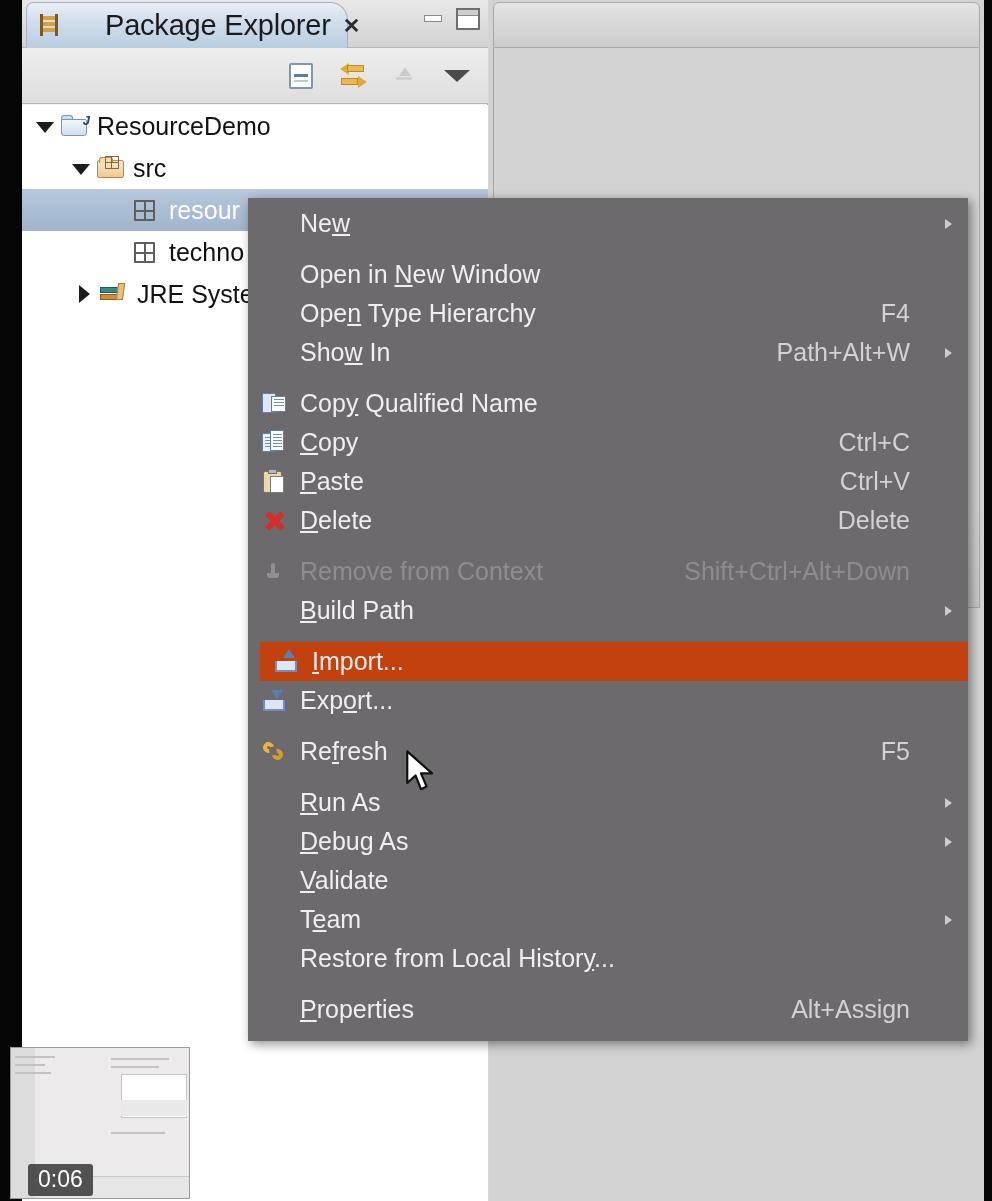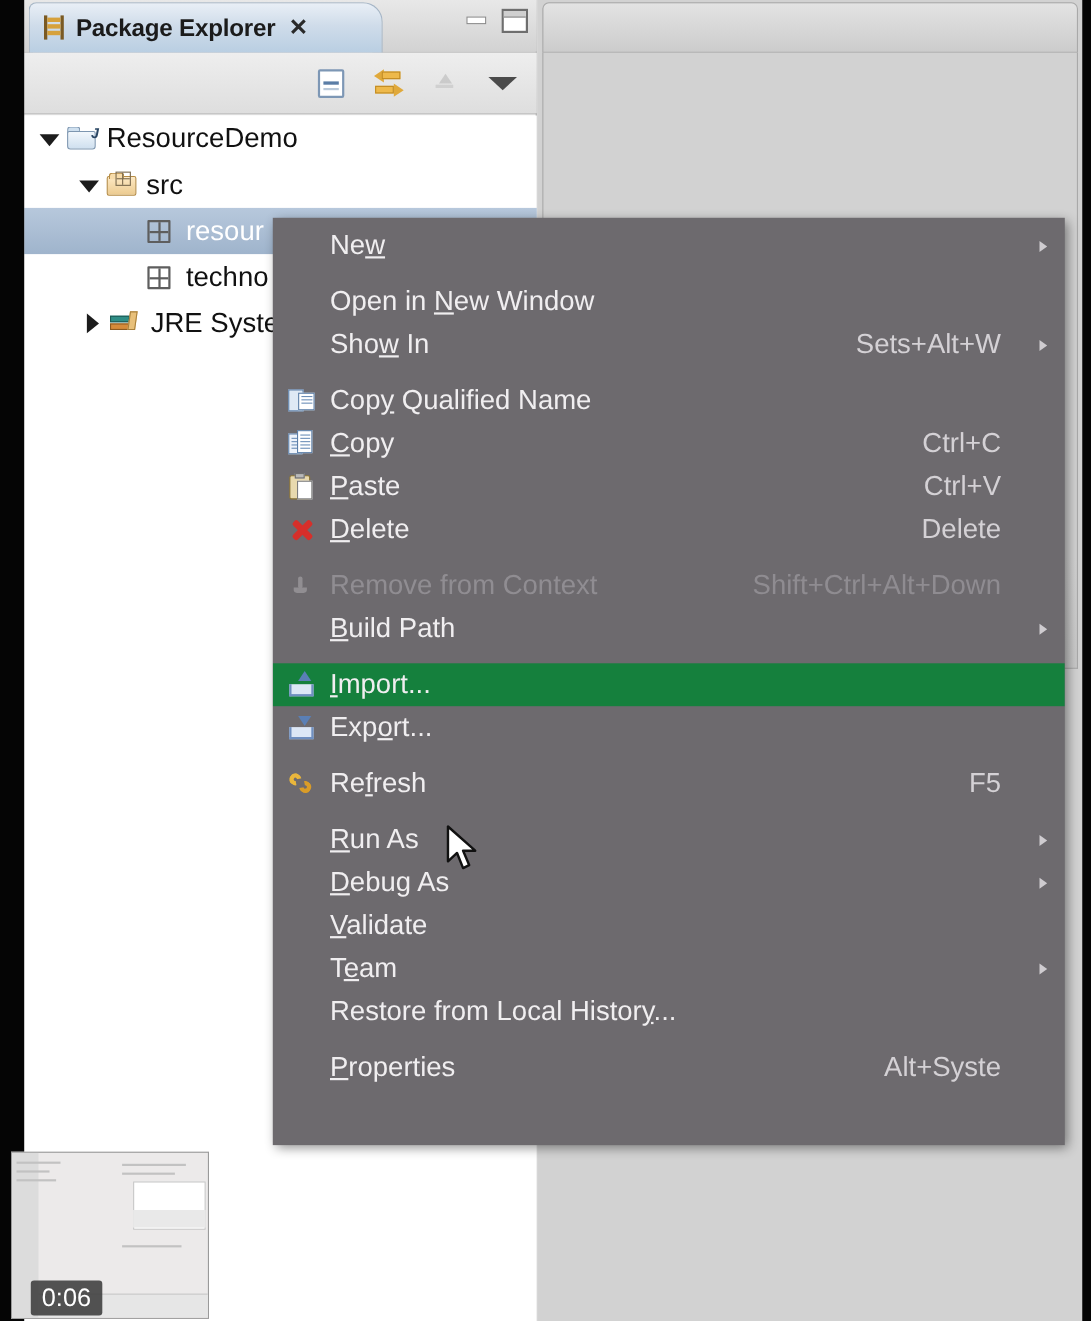--- a/index.html
+++ b/index.html
@@ -47,22 +47,23 @@
     display:flex; align-items:center; padding:0 10px 0 12px;
   }
   .tab-icon { width:20px; height:24px; margin-right:10px; position:relative; flex:0 0 auto;}
   .tab-icon .bar { position:absolute; left:4px; width:12px; background:#d6a13c; }
   .tab-icon .s1 { top:2px;  height:4px; }
   .tab-icon .s2 { top:8px;  height:4px; }
   .tab-icon .s3 { top:14px; height:4px; }
   .tab-icon .spine { position:absolute; left:1px; top:0; width:3px; height:22px; background:#7a5a24; }
   .tab-icon .spine2 { position:absolute; left:16px; top:0; width:3px; height:22px; background:#7a5a24; }
   .tab-title {
-    font-size:22px; font-weight:bold; color:#1b1b1b; letter-spacing:-0.2px;
+    font-size:29px; font-weight:normal; color:#1b1b1b; letter-spacing:-0.2px;
     white-space:nowrap;
+    margin-left:36px;
   }
   .tab-close {
     margin-left:12px; font-size:21px; font-weight:bold; color:#2a2a2a;
     line-height:1; cursor:pointer;
   }
   .view-minmax { position:absolute; right:8px; top:8px; display:flex; gap:12px; align-items:center;}
   .btn-min { width:22px; height:20px; position:relative; cursor:pointer; }
   .btn-min i { position:absolute; left:2px; top:6px; width:18px; height:7px;
     border:1px solid #8a8a8a; background:#fff; display:block;}
   .btn-max { width:24px; height:22px; border:2px solid #6e6e6e; background:#fff; position:relative; cursor:pointer;}
@@ -141,21 +142,21 @@
   #context-menu {
     position:absolute; left:226px; top:198px; width:720px; height:843px;
     background:#6d6a6e;
     box-shadow:3px 3px 10px rgba(0,0,0,.45);
     z-index:40;
     padding-top:6px;
     font-size:25px; color:#f0eef0;
     overflow:hidden;
   }
   .mi { position:relative; height:39px; display:flex; align-items:center; white-space:nowrap;}
-  .mi.hl { background:#15803d; }
+  .mi.hl { background:#c2410c;margin-left:12px; }
   .mi.disabled { color:#908d92; }
   .mi .mi-icon { position:absolute; left:14px; top:50%; transform:translateY(-50%); width:28px; height:26px;}
   .mi .mi-label { margin-left:52px; }
   .mi .mi-accel { position:absolute; right:58px; color:#d4d1d5; }
   .mi.disabled .mi-accel { color:#8f8c91; }
   .mi .mi-arrow { position:absolute; right:16px; top:50%; margin-top:-5px; width:0;height:0;
      border-top:5px solid transparent; border-bottom:5px solid transparent; border-left:7px solid #cfccd0;}
   .m-sep { height:12px; }
 
   
@@ -314,22 +315,26 @@
     <div id="context-menu">
         <div class="mi">
           <span class="mi-label">Ne<u>w</u></span>
           <span class="mi-arrow"></span>
         </div>
         <div class="m-sep"></div>
         <div class="mi">
           <span class="mi-label">Open in <u>N</u>ew Window</span>
         </div>
         <div class="mi">
+          <span class="mi-label">Ope<u>n</u> Type Hierarchy</span>
+          <span class="mi-accel">F4</span>
+        </div>
+        <div class="mi">
           <span class="mi-label">Sho<u>w</u> In</span>
-          <span class="mi-accel">Sets+Alt+W</span>
+          <span class="mi-accel">Path+Alt+W</span>
           <span class="mi-arrow"></span>
         </div>
         <div class="m-sep"></div>
         <div class="mi">
           <span class="mi-icon"><span class="ic-copyq"><i class="p1"></i><i class="p2">
                 <i></i>
               </i></span></span>
           <span class="mi-label">Cop<u>y</u> Qualified Name</span>
         </div>
         <div class="mi">
@@ -393,21 +398,21 @@
         <div class="mi">
           <span class="mi-label">T<u>e</u>am</span>
           <span class="mi-arrow"></span>
         </div>
         <div class="mi">
           <span class="mi-label">Restore from Local Histor<u>y</u>...</span>
         </div>
         <div class="m-sep"></div>
         <div class="mi">
           <span class="mi-label"><u>P</u>roperties</span>
-          <span class="mi-accel">Alt+Syste</span>
+          <span class="mi-accel">Alt+Assign</span>
         </div>
       </div>
 
   </div>
 
   <div class="letterbox-left"></div>
   <div class="letterbox-right"></div>
 
   <svg id="cursor" viewBox="0 0 24 32">
     <path d="M2,1 L2,24 L8,18.5 L12,28.5 L16,26.5 L12,17 L20,17 Z" fill="#ffffff" stroke="#111111" stroke-width="1.6" stroke-linejoin="round"></path>

